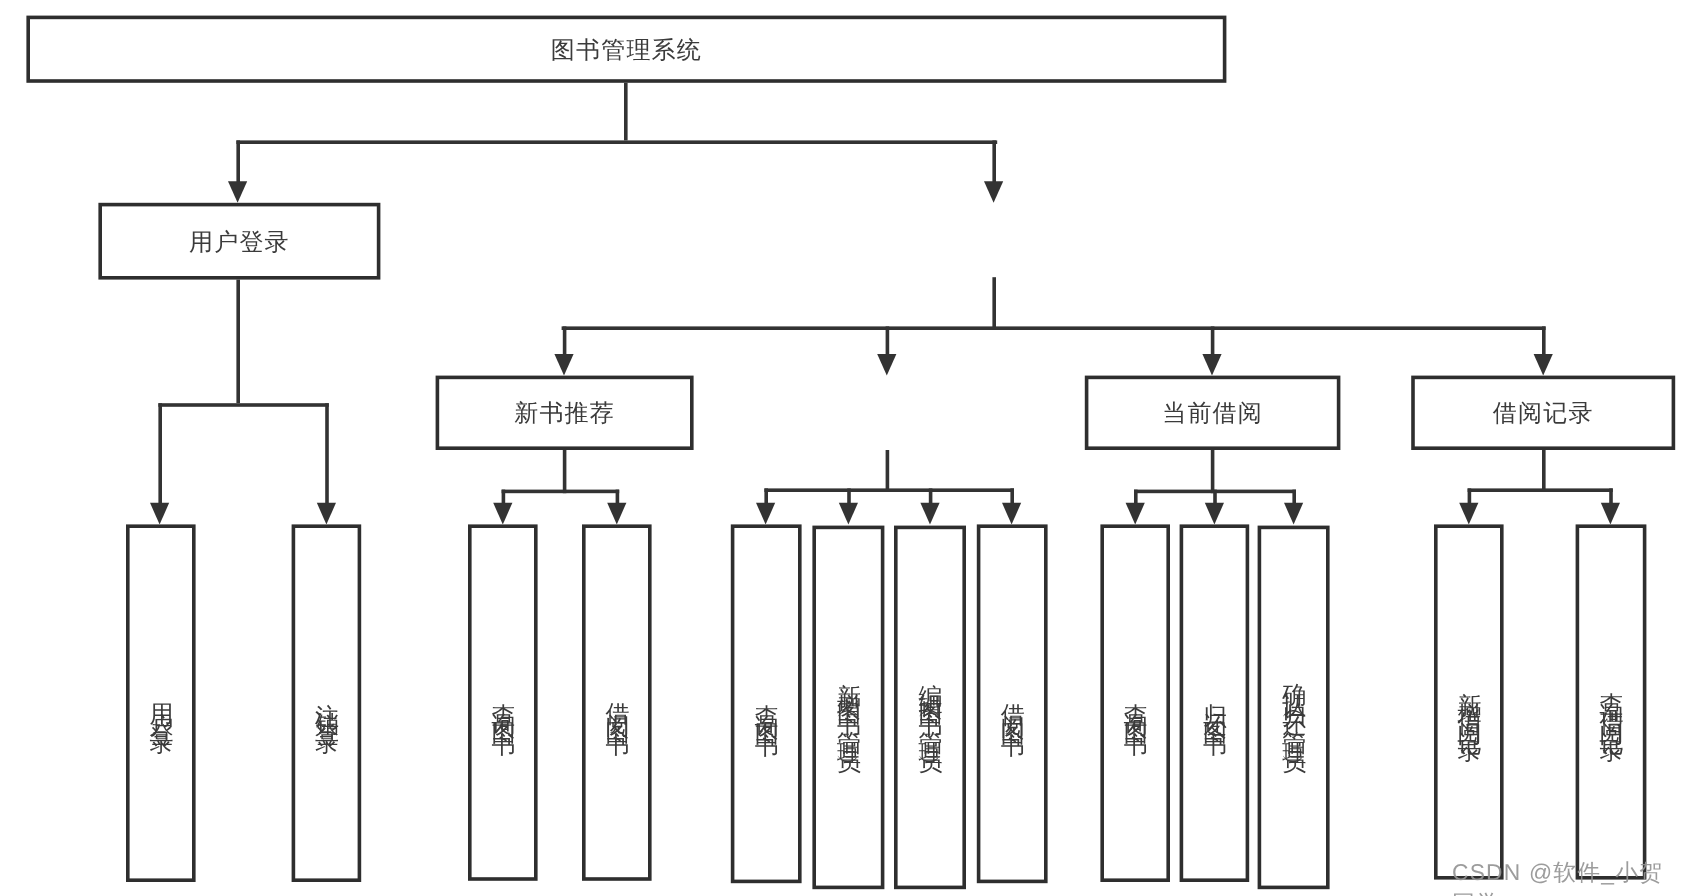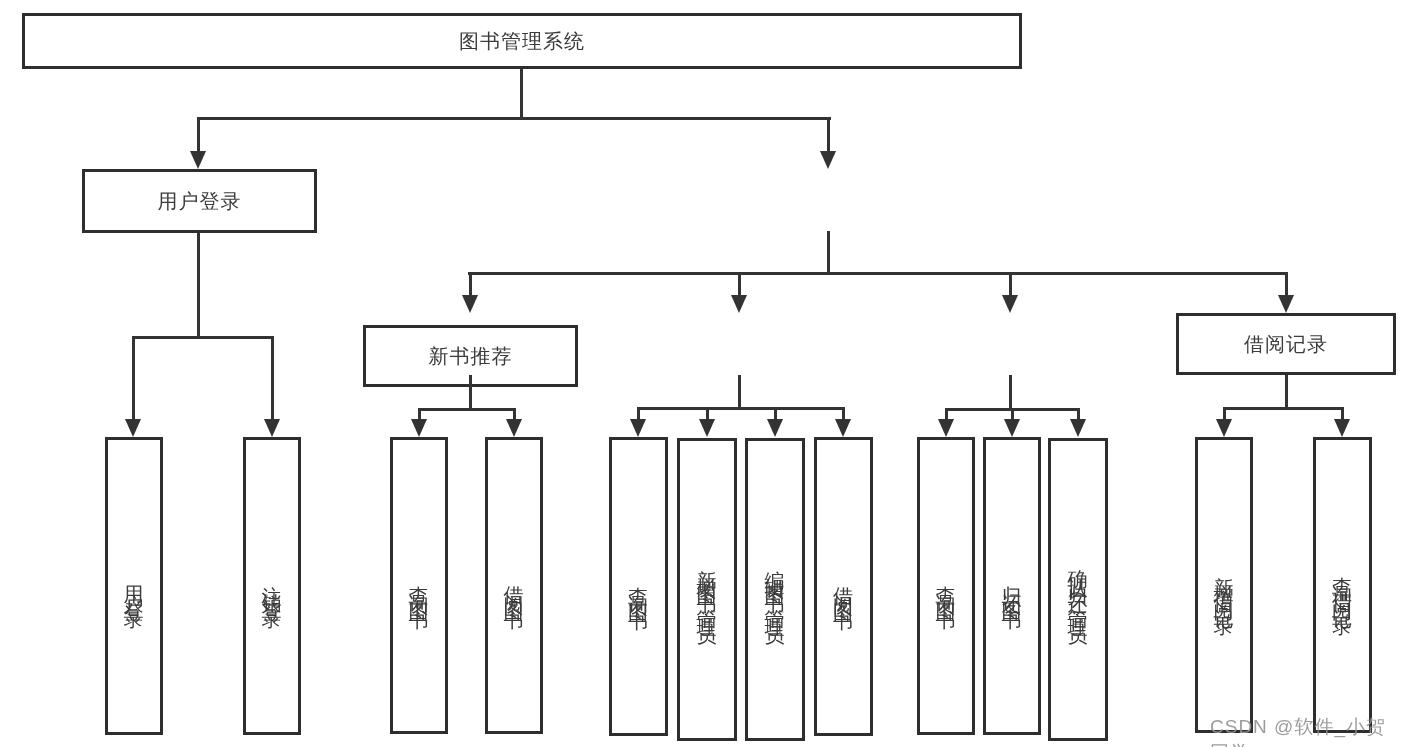--- a/index.html
+++ b/index.html
@@ -47,22 +47,25 @@
   <div class="hl" style="left:468px;top:272px;width:820px;"></div>
   <div class="vl" style="left:469px;top:272px;height:25px;"></div>
   <div class="ah" style="left:462px;top:295px;"></div>
   <div class="vl" style="left:738px;top:272px;height:25px;"></div>
   <div class="ah" style="left:731px;top:295px;"></div>
   <div class="vl" style="left:1009px;top:272px;height:25px;"></div>
   <div class="ah" style="left:1002px;top:295px;"></div>
   <div class="vl" style="left:1285px;top:272px;height:25px;"></div>
   <div class="ah" style="left:1278px;top:295px;"></div>
 
-  <div class="box" style="left:363px;top:313px;width:215px;height:62px;margin-top:12px;">
+  <div class="box" style="left:363px;top:313px;width:215px;height:62px;">
     <span>新书推荐</span>
+  </div>
+  <div class="box" style="left:904px;top:313px;width:213px;height:62px;">
+    <span>当前借阅</span>
   </div>
   <div class="box" style="left:1176px;top:313px;width:220px;height:62px;">
     <span>借阅记录</span>
   </div>
 
   <div class="vl" style="left:469px;top:375px;height:36px;"></div>
   <div class="hl" style="left:418px;top:408px;width:98px;"></div>
   <div class="vl" style="left:418px;top:408px;height:13px;"></div>
   <div class="ah" style="left:411px;top:419px;"></div>
   <div class="vl" style="left:513px;top:408px;height:13px;"></div>

